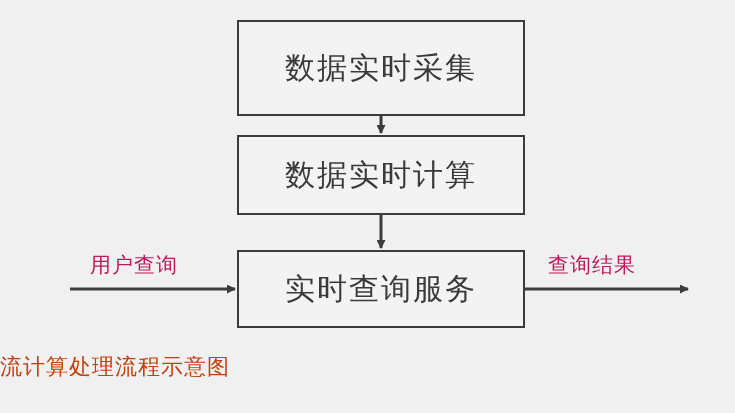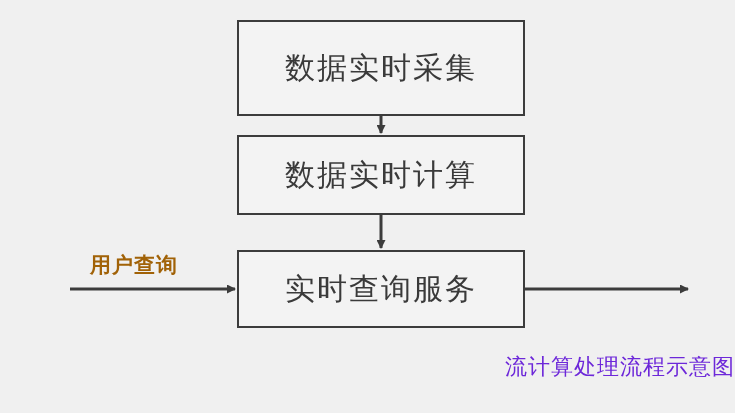--- a/index.html
+++ b/index.html
@@ -39,38 +39,37 @@
     white-space: nowrap;
   }
   #box-collect { left: 237px; top: 20px;  width: 288px; height: 96px; }
   #box-compute { left: 237px; top: 135px; width: 288px; height: 80px; }
   #box-query   { left: 237px; top: 250px; width: 288px; height: 78px; }
 
   .edge-label {
     position: absolute;
     font-family: "Liberation Serif", "DejaVu Serif", serif;
     font-size: 21px;
-    color: #a16207;
+    color: #be185d;
     letter-spacing: 1px;
     white-space: nowrap;
     line-height: 1;
-    font-weight: bold;
   }
   #label-user-query  { left: 90px;  top: 255px; }
   #label-query-result{ left: 548px; top: 255px; }
 
   #caption {
     position: absolute;
     left: 0;
     top: 356px;
     width: 735px;
-    text-align: right;
+    text-align: left;
     font-family: "DejaVu Sans", "Liberation Sans", sans-serif;
     font-size: 22px;
-    color: #6d28d9;
+    color: #c2410c;
     letter-spacing: 1px;
     line-height: 1;
   }
   svg.connectors {
     position: absolute;
     left: 0;
     top: 0;
     width: 735px;
     height: 413px;
     pointer-events: none;
@@ -104,16 +103,17 @@
   <div class="node-box" id="box-query">
     <span class="node-label">实时查询服务</span>
   </div>
 
   <div class="node-box" id="box-compute">
     <span class="node-label">数据实时计算</span>
   </div>
 
   <div class="edge-label" id="label-user-query">用户查询</div>
 
+  <div class="edge-label" id="label-query-result">查询结果</div>
 
   <div id="caption">流计算处理流程示意图</div>
 
 </div>
 
 </body></html>

